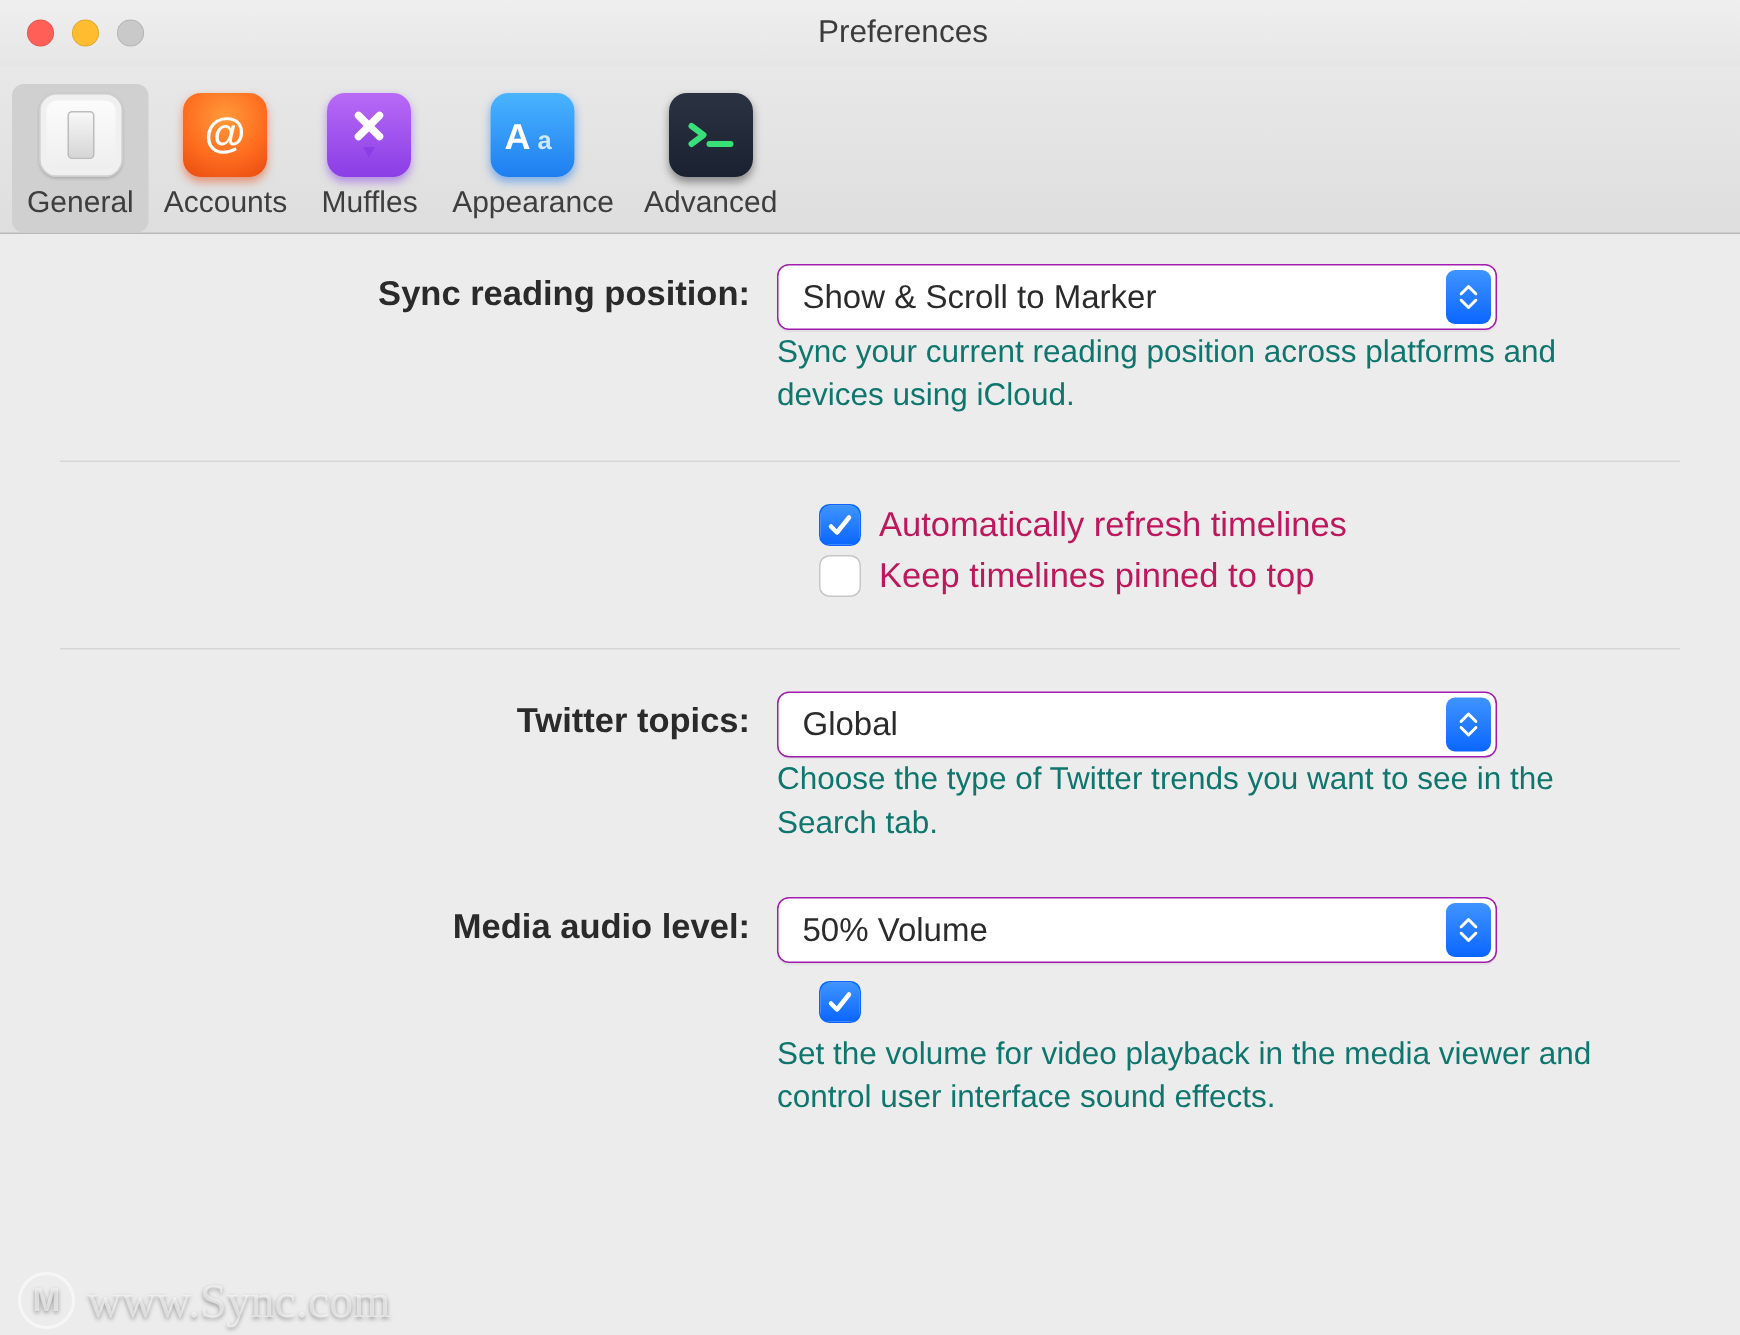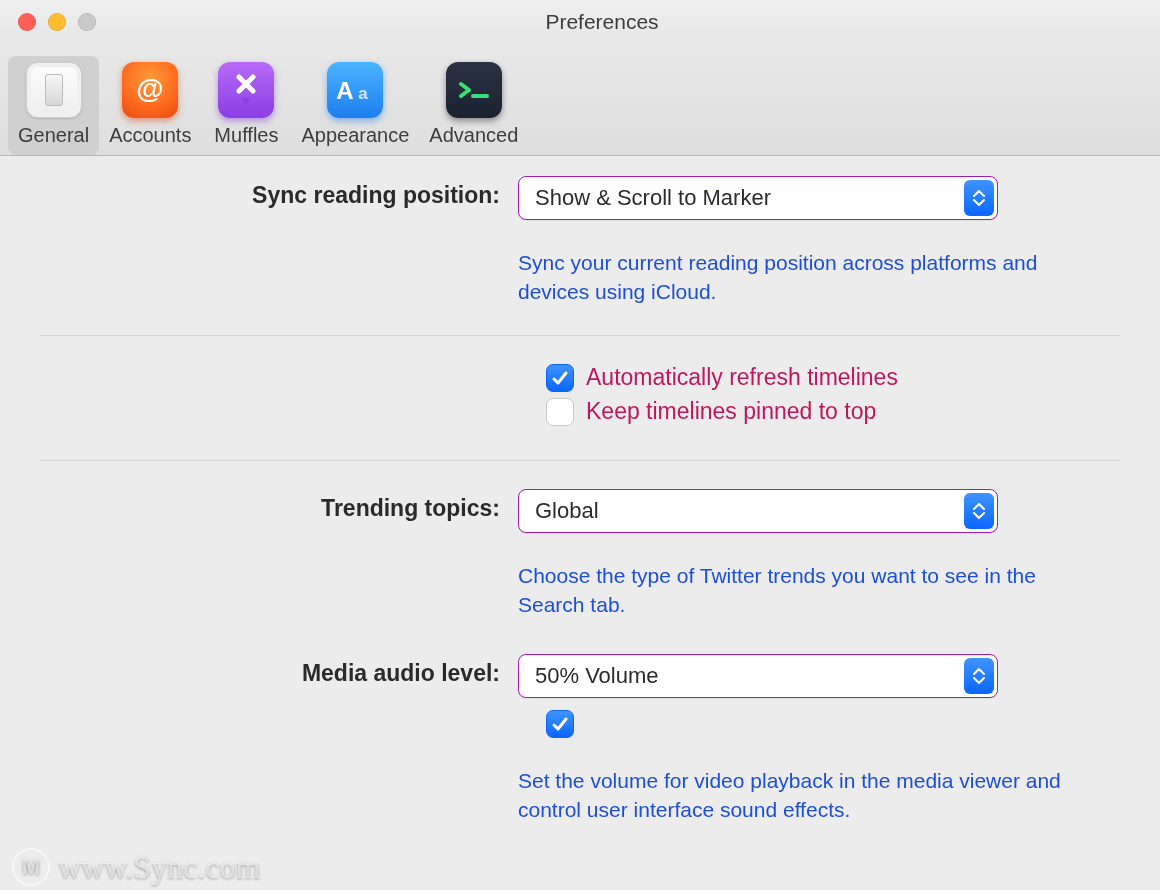--- a/index.html
+++ b/index.html
@@ -160,23 +160,23 @@
     display: flex;
     flex-direction: column;
     align-items: center;
     justify-content: center;
     gap: 2px;
   }
   .select-arrows svg { display: block; }
 
   .helper-text {
     font-size: 21px;
-    color: #1d4ed8;
+    color: #0f766e;
     line-height: 1.4;
-    margin-top: 28px;
+    margin-top: 0;
     max-width: 560px;
   }
 
   .divider {
     height: 1px;
     background: #d6d6d6;
     margin: 28px 0 28px 0;
   }
 
   
@@ -336,21 +336,21 @@
         </span>
         <span>Keep timelines pinned to top</span>
       </div>
     </div>
   </div>
 
   <div class="divider"></div>
 
   <div class="form-row">
     <div class="form-label-col">
-      <span class="form-label">Trending topics:</span>
+      <span class="form-label">Twitter topics:</span>
     </div>
     <div class="form-control-col">
       <div class="mac-select">
         <span>Global</span>
         <span class="select-arrows">
           <svg width="12" height="8" viewBox="0 0 12 8">
               <path d="M1 7 L6 2 L11 7" stroke="#fff" stroke-width="2" fill="none" stroke-linecap="round" stroke-linejoin="round"></path>
             </svg>
           <svg width="12" height="8" viewBox="0 0 12 8">
               <path d="M1 1 L6 6 L11 1" stroke="#fff" stroke-width="2" fill="none" stroke-linecap="round" stroke-linejoin="round"></path>

